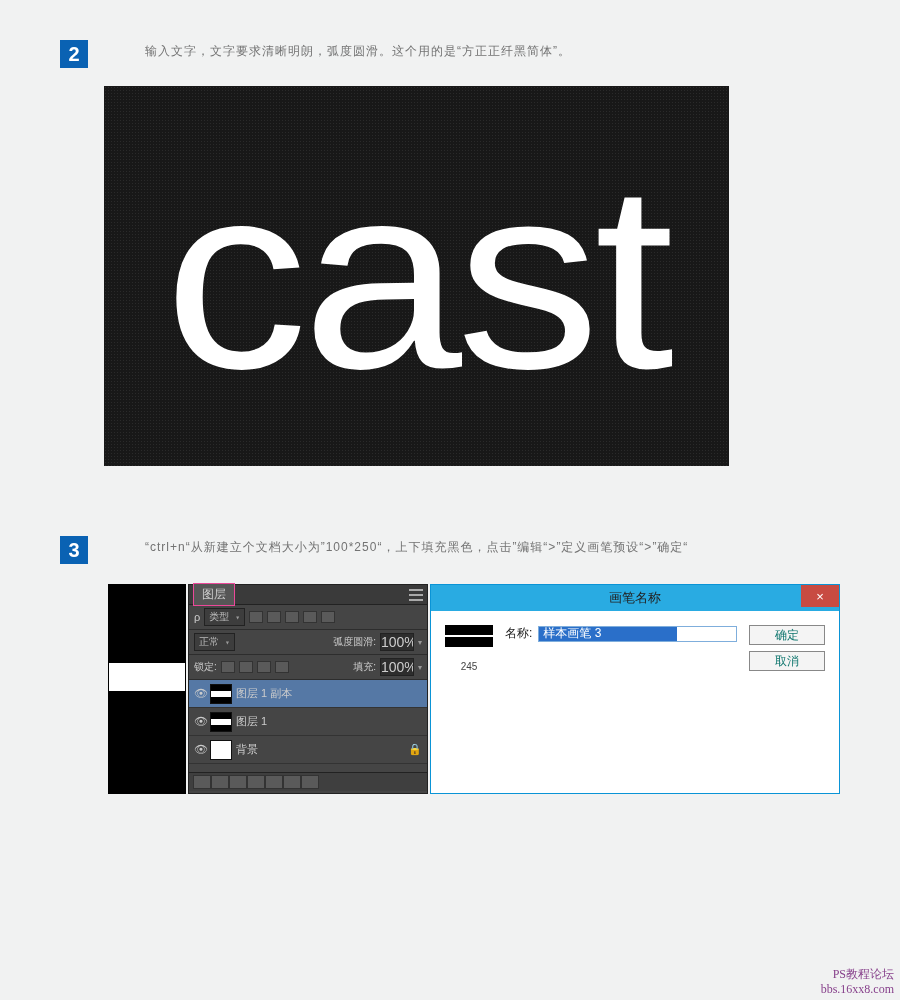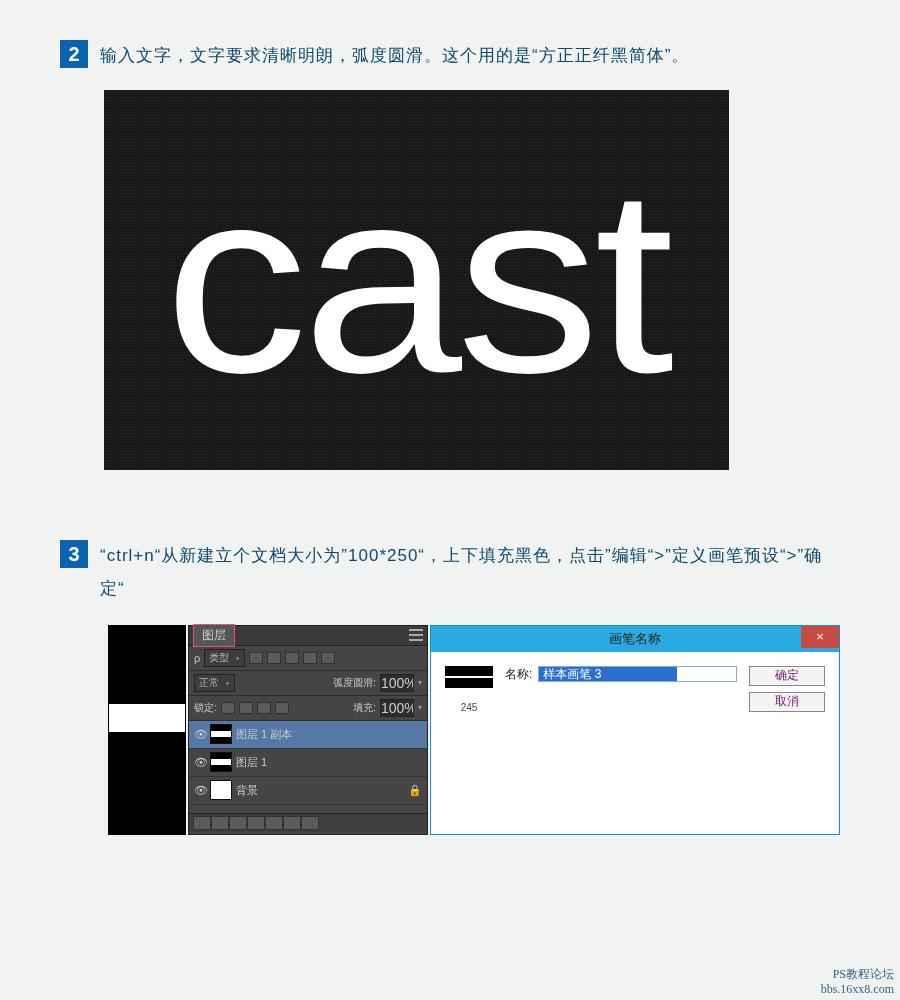--- a/index.html
+++ b/index.html
@@ -17,24 +17,25 @@
   .step-num {
     width: 28px; height: 28px;
     background: #0a62b3;
     color: white;
     font-size: 20px;
     font-weight: bold;
     display: flex; align-items: center; justify-content: center;
     flex-shrink: 0;
   }
   .step-text {
-    font-size: 17px;
+    font-size: 12px;
     line-height: 1.9;
-    color: #0c4a6e;
+    color: #737373;
     letter-spacing: 1px;
+    margin-left: 45px;
   }
 
   
   .cast-wrap {
     margin: 18px 0 0 44px;
     width: 625px;
     height: 380px;
     background: #1a1a1a;
     background-image: radial-gradient(#2a2a2a 0.5px, #181818 0.5px);
     background-size: 3px 3px;
@@ -181,29 +182,29 @@
   .dlg-input {
     flex:1; border:1px solid #7faedc;
     background:#fff; color:#1a5fb4;
     font-size:12px; padding:0 4px;
   }
   .dlg-input::selection { background:#2a6fc9; color:#fff; }
   .dlg-input.sel { background:#fff; }
   .dlg-buttons { display:flex; flex-direction:column; gap:6px; width:76px; }
   .dlg-btn {
     height:20px; border:1px solid #888; background:#f4f4f4;
-    font-size:12px; color:#701a75;
+    font-size:12px; color:#0f766e;
     display:flex; align-items:center; justify-content:center;
   }
 
   .watermark {
     position: absolute;
     right: 6px; bottom: 4px;
     font-size: 12px;
-    color: #0c4a6e;
+    color: #701a75;
     text-align: right;
     line-height: 1.2;
     opacity: 0.85;
     font-family: "SimSun", serif;
   }
   .watermark .w1 { display:block; }
 </style>
 </head>
 <body>
 

